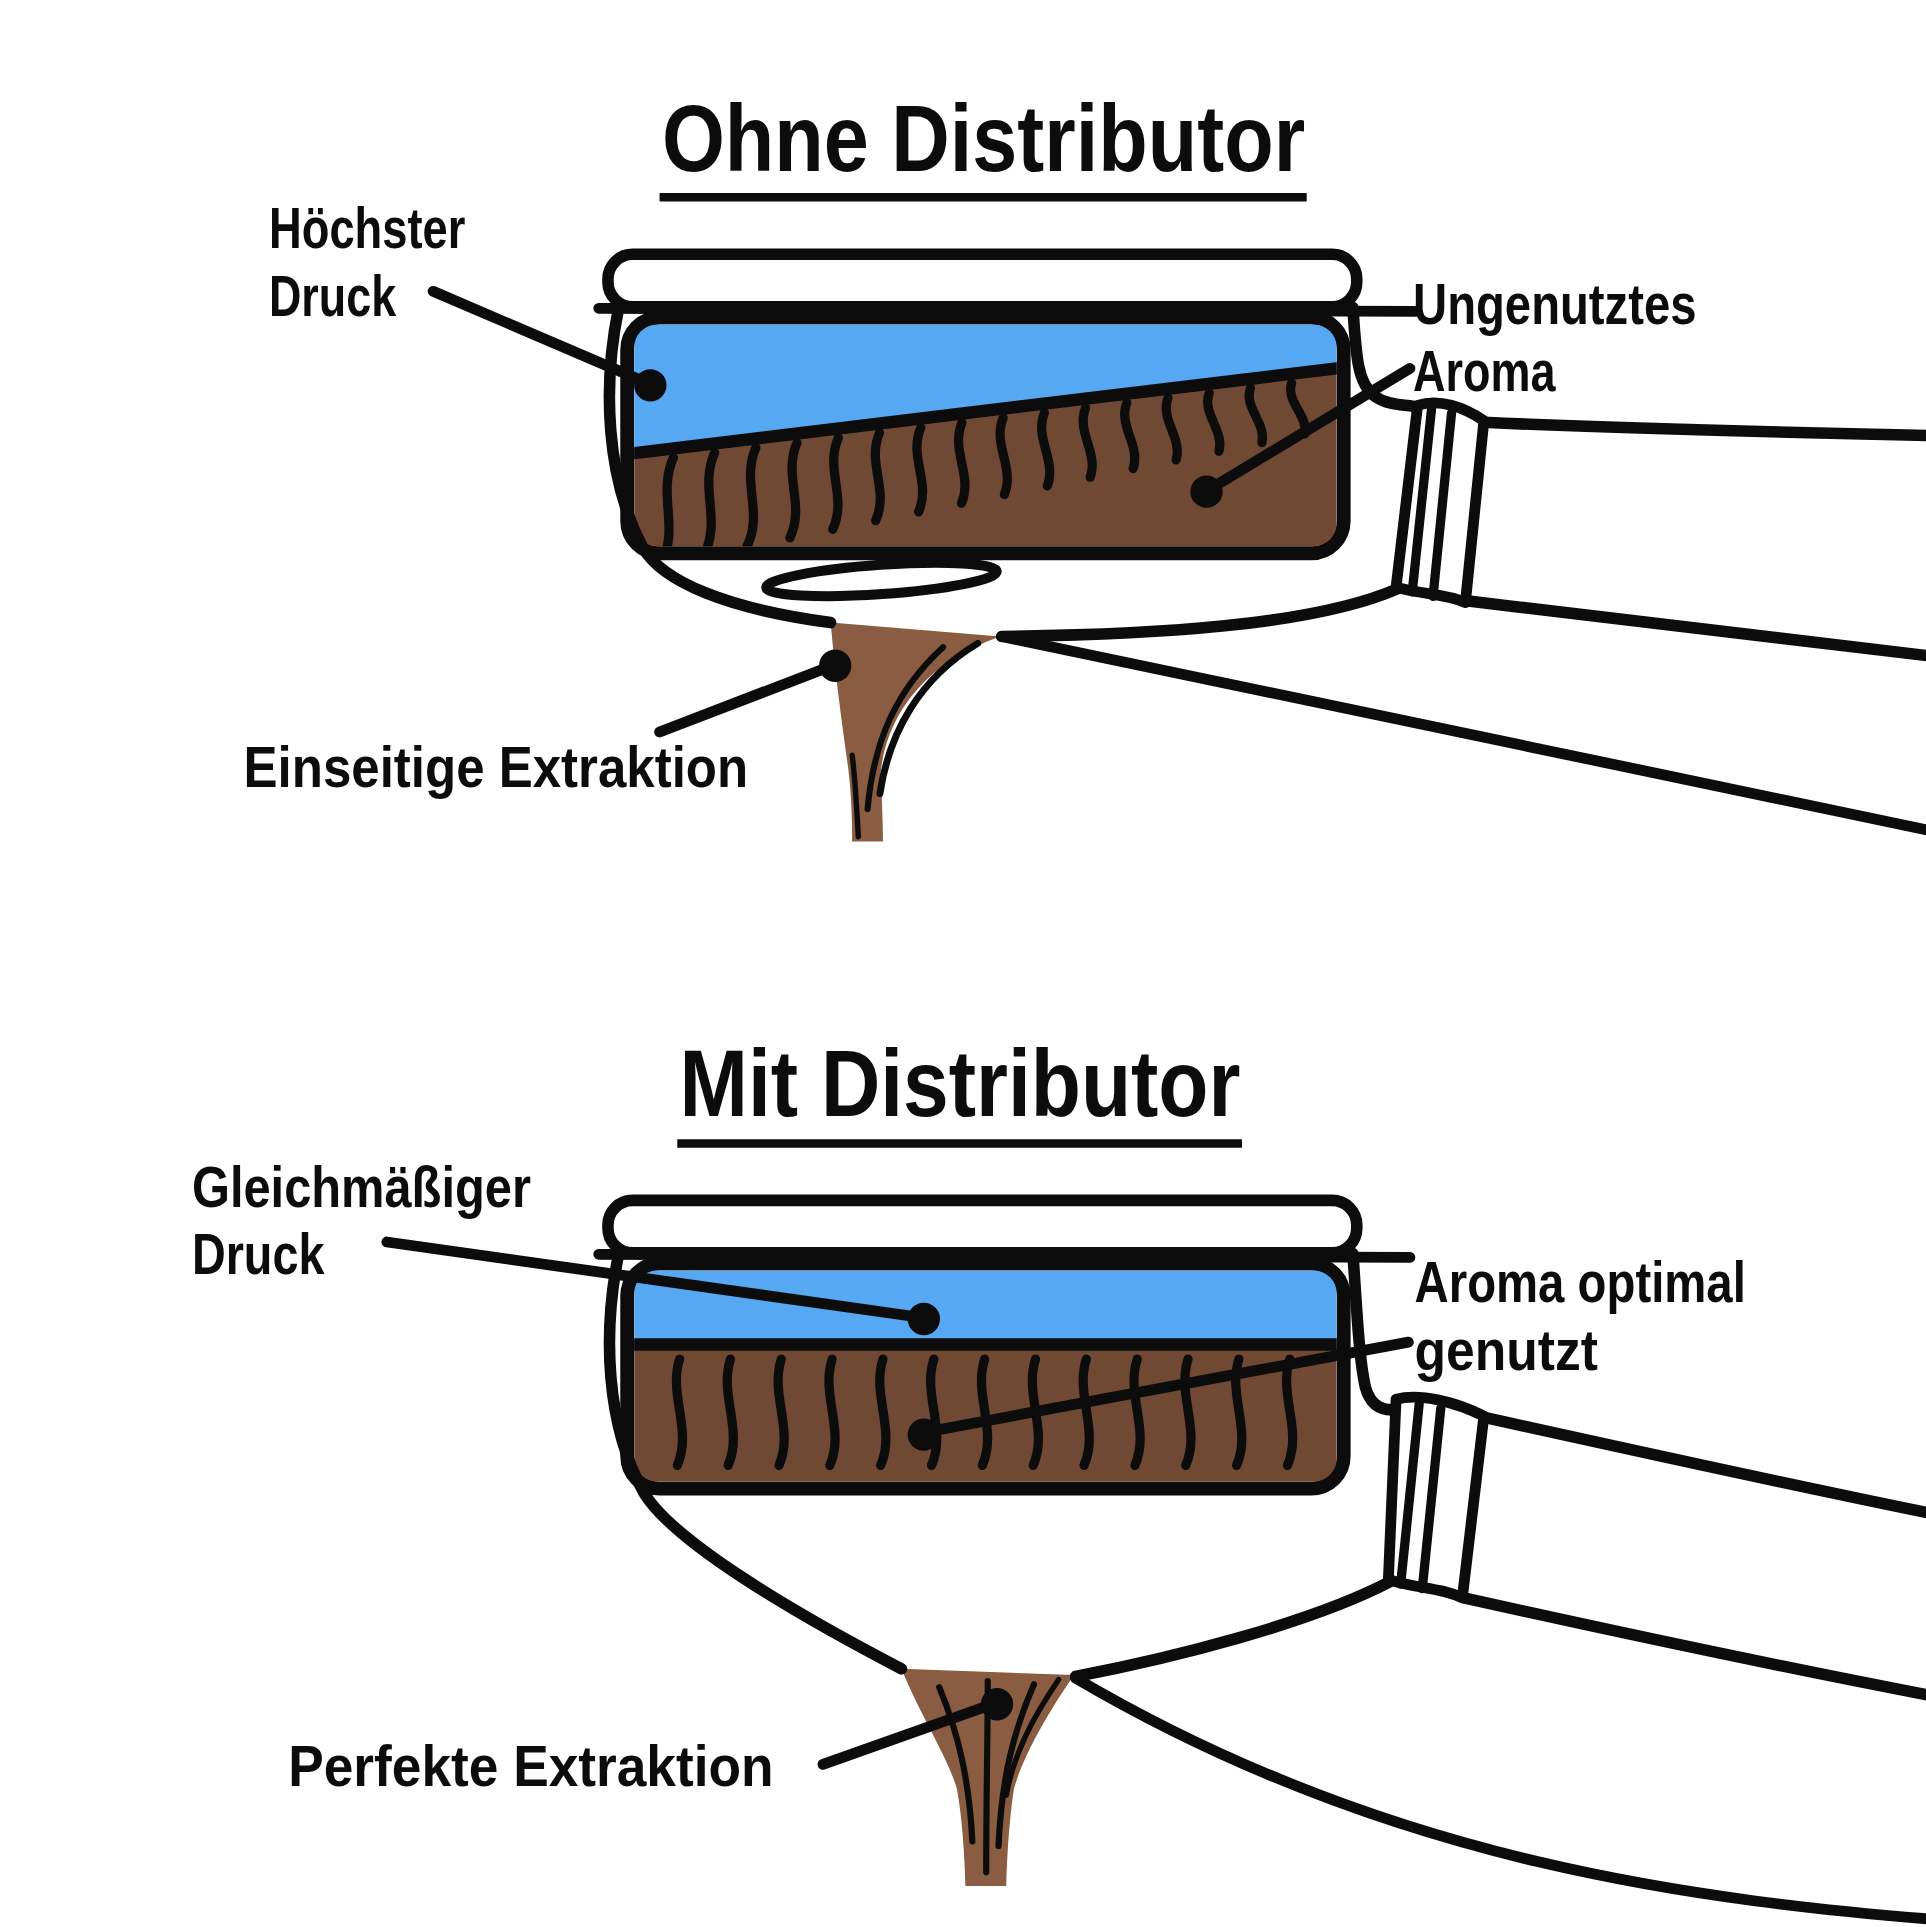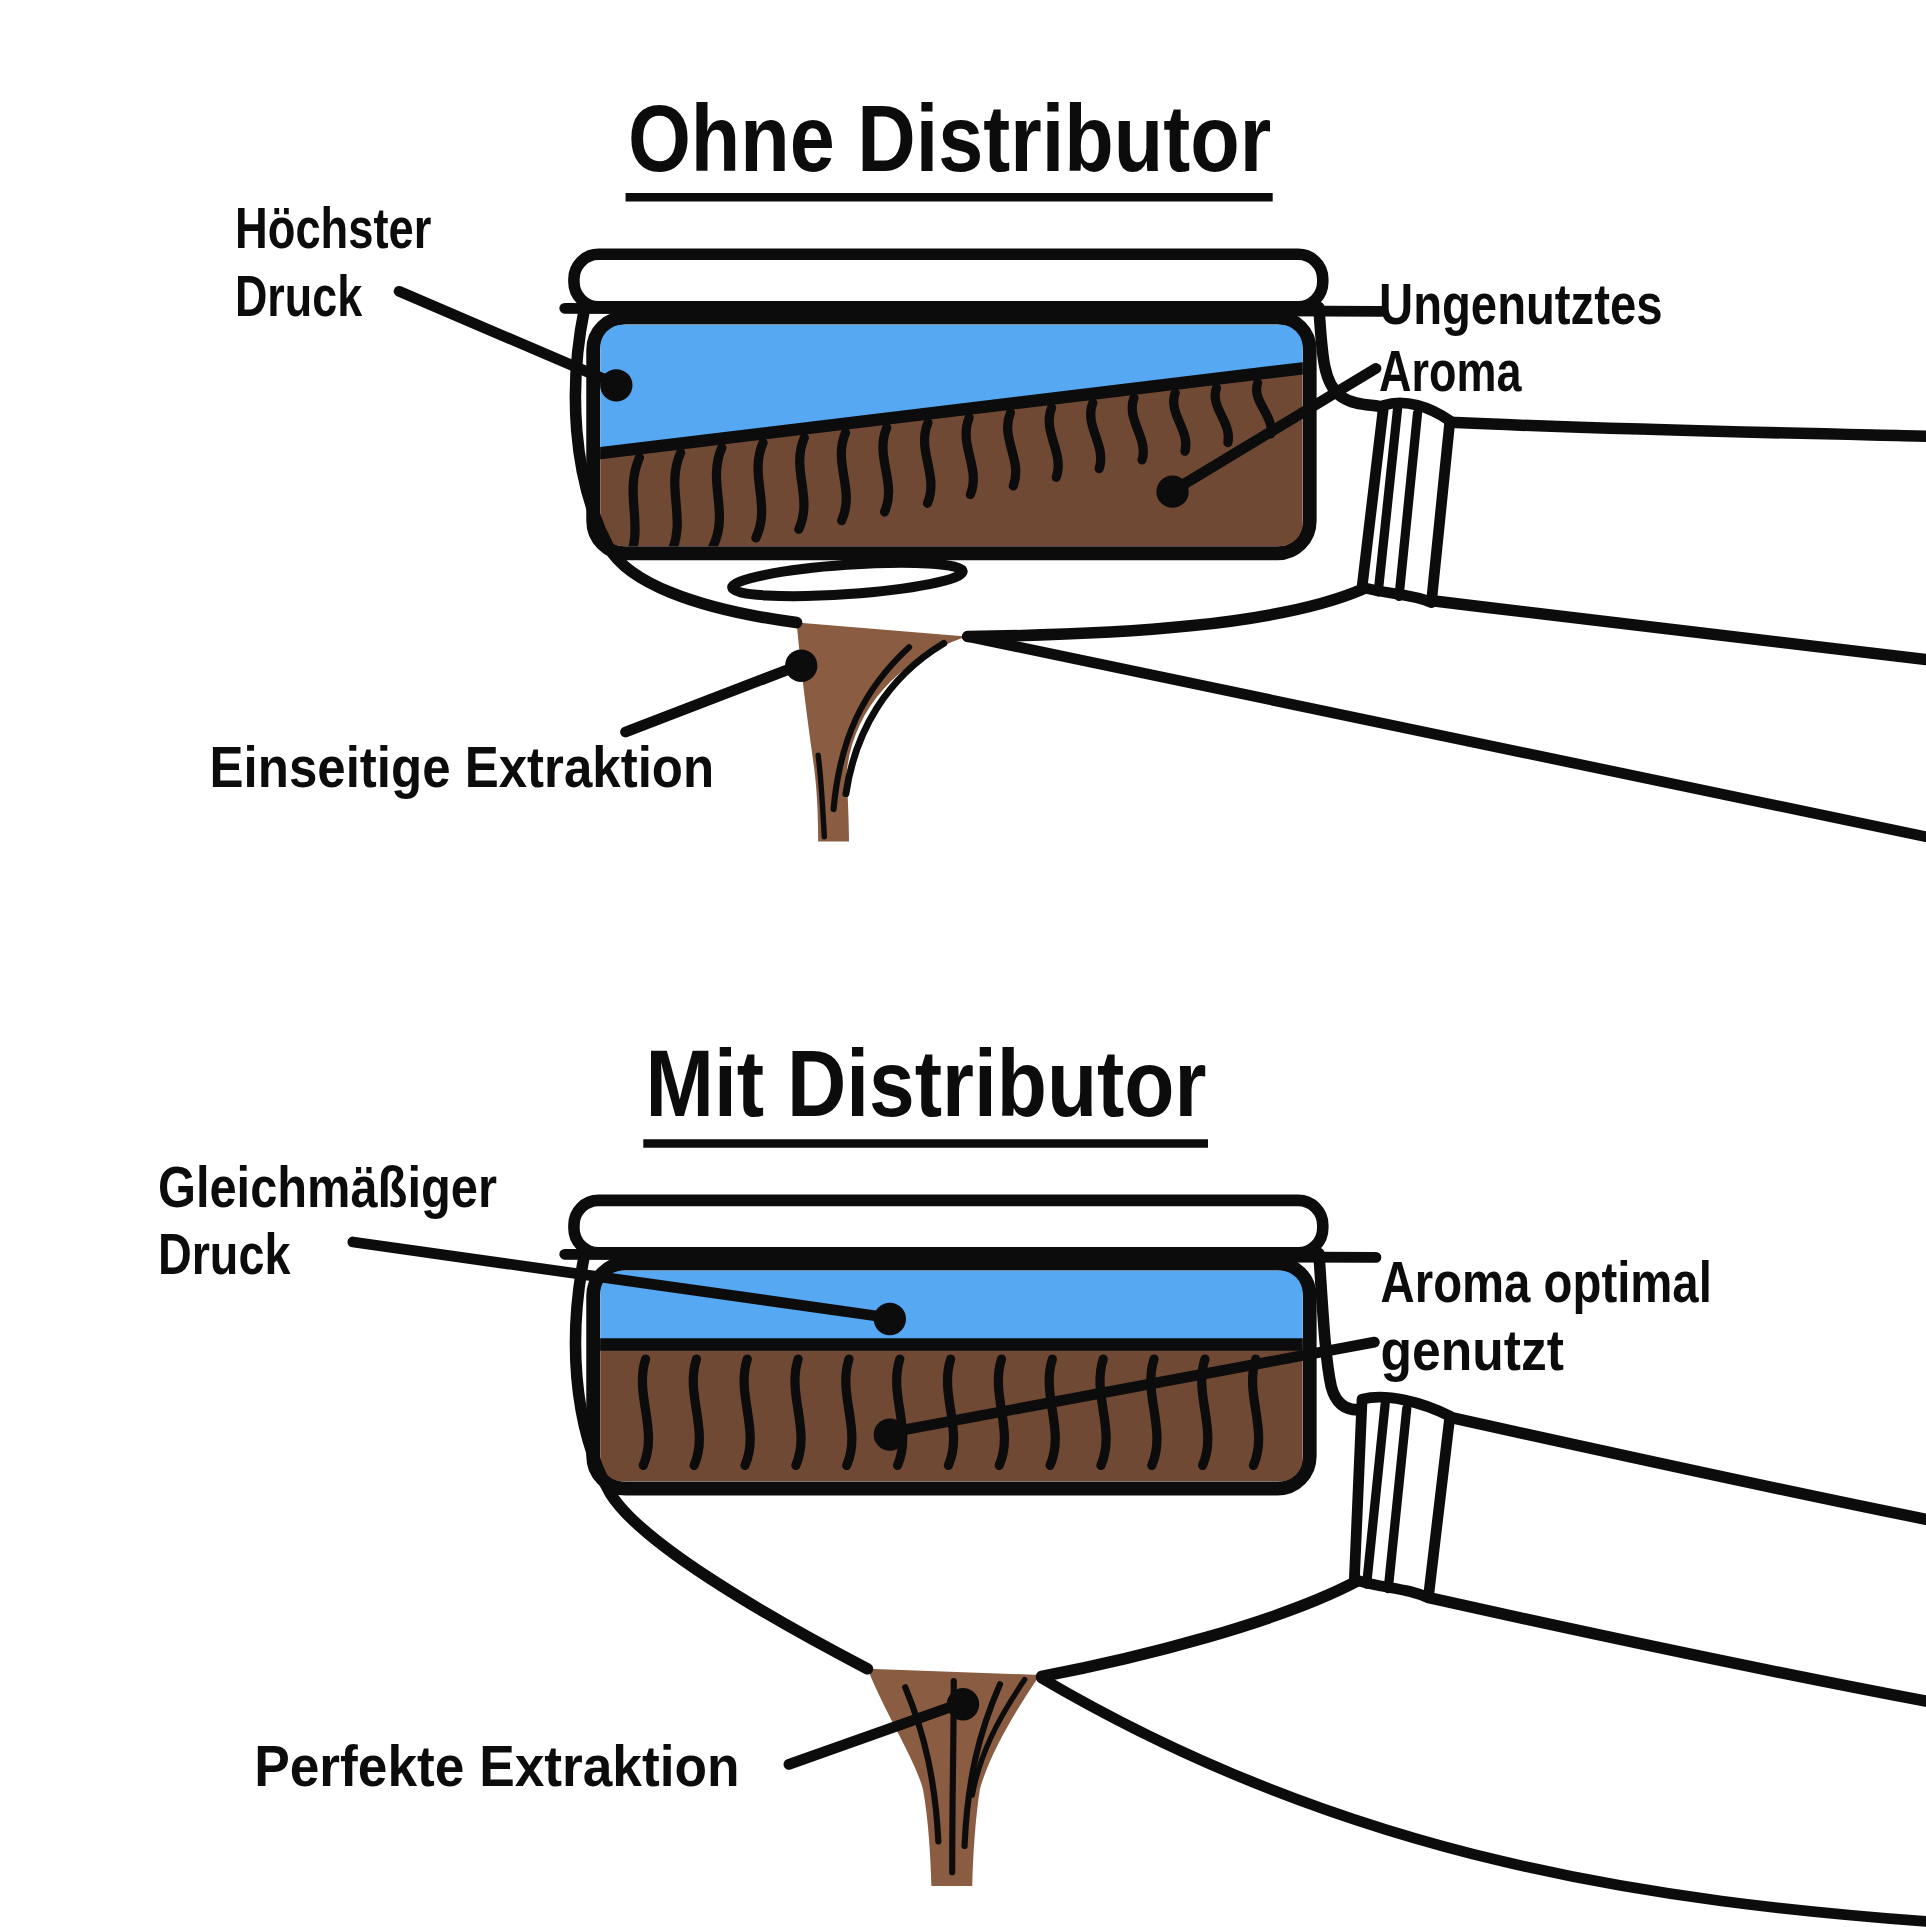--- a/index.html
+++ b/index.html
@@ -1,16 +1,16 @@
 <!DOCTYPE html>
 <html style="font-size:12.3px"><head>
 <meta charset="utf-8">
 <style>
   html,body{margin:0;padding:0;background:#ffffff;}
-  .stage{width:1621px;height:1927px;position:relative;background:#fff;}
+  .stage{width:1621px;height:1927px;position:relative;background:#fff;margin-left:34px;}
   svg{display:block;}
   text{font-family:"Liberation Sans","DejaVu Sans",sans-serif;font-weight:bold;fill:#0c0c0c;}
   .title{font-size:122px;}
   .label{font-size:74px;}
 </style>
 </head>
 <body>
 
 <div class="stage">
 <svg width="1926" height="1927" viewBox="0 0 2500 2501" xmlns="http://www.w3.org/2000/svg">

